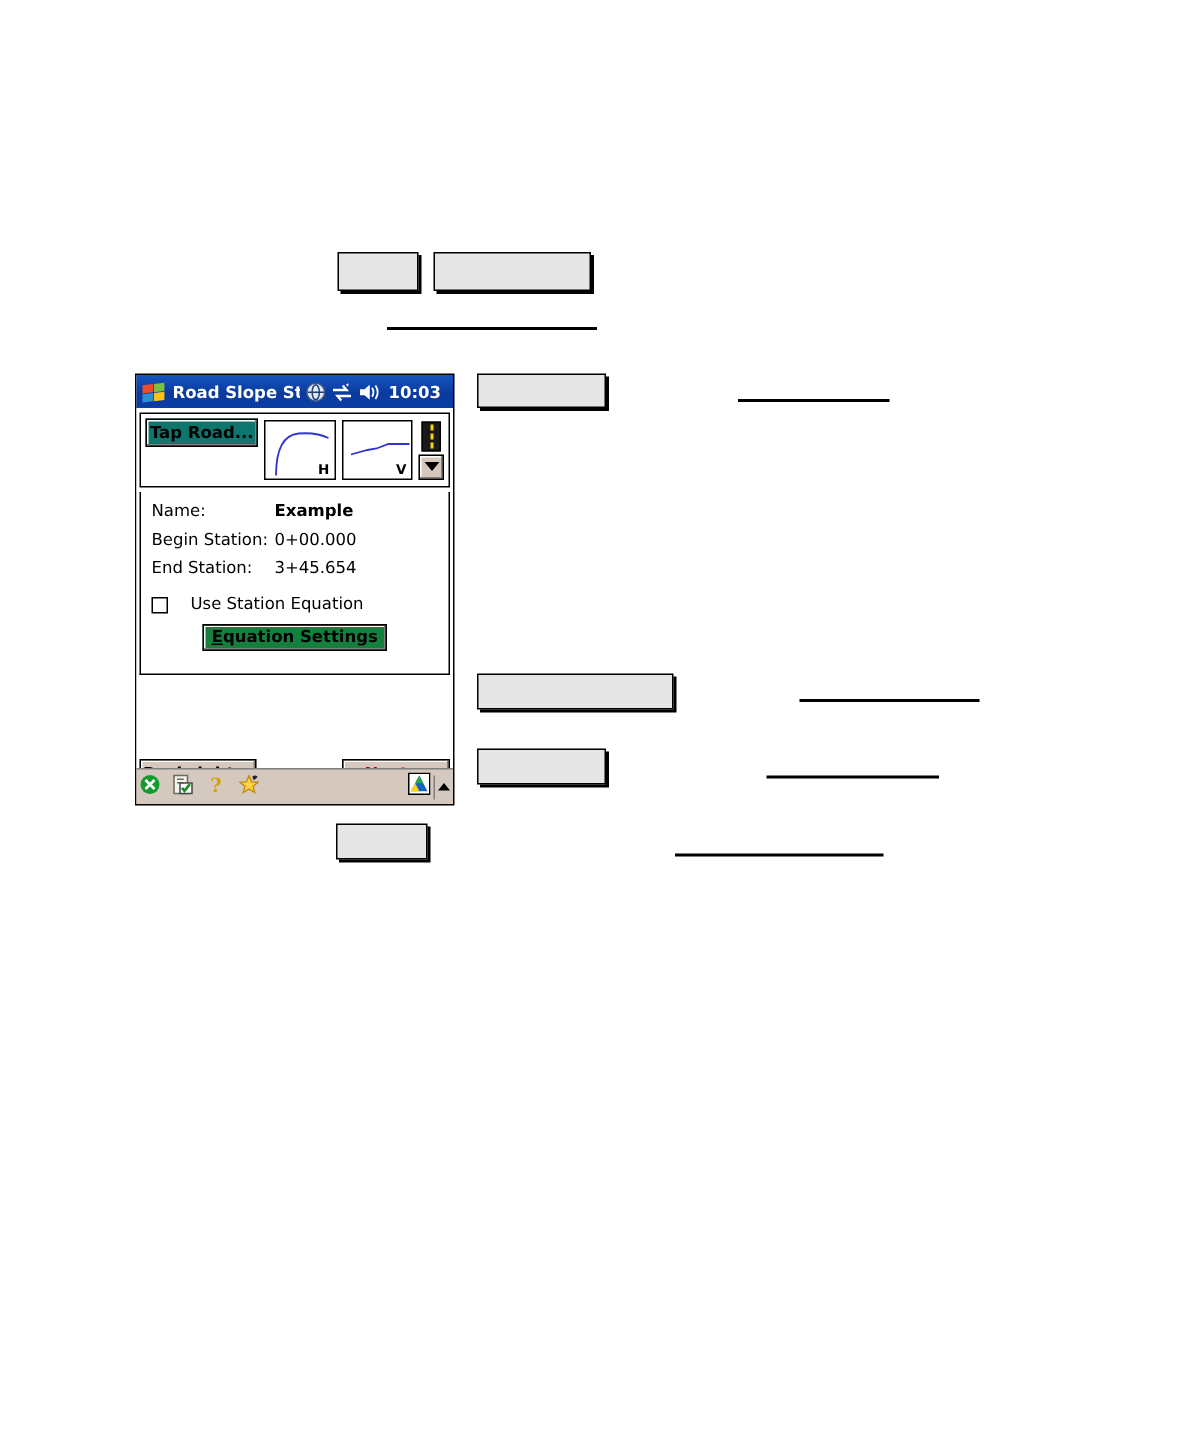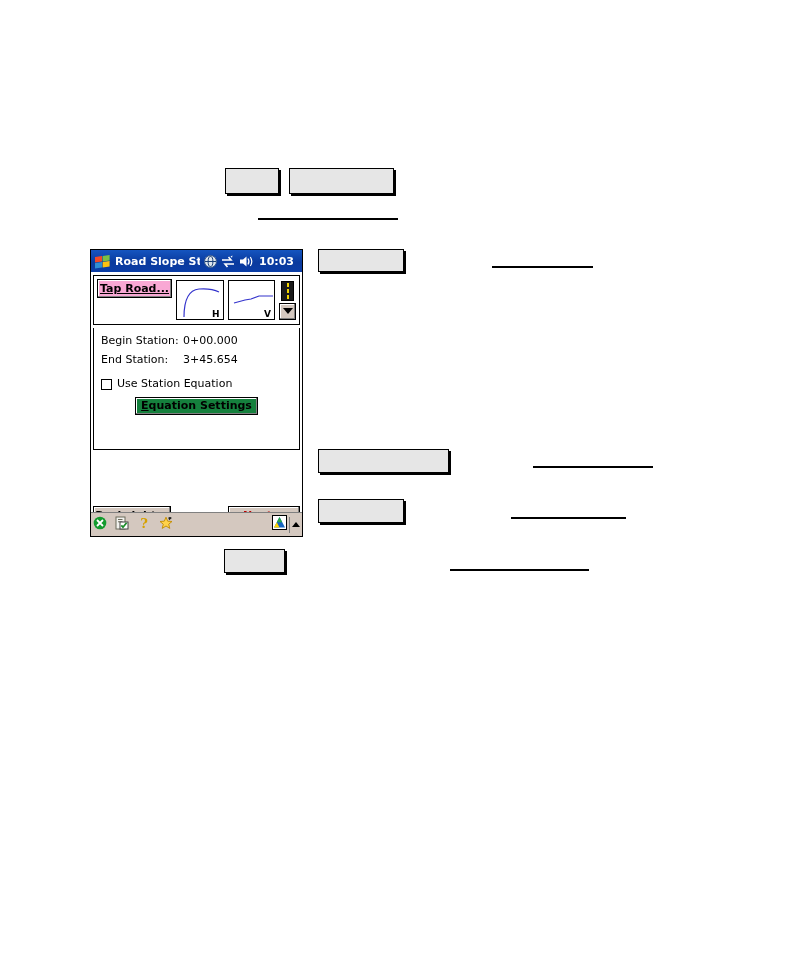--- a/index.html
+++ b/index.html
@@ -98,33 +98,32 @@
     border: 1px solid #000000;
     box-sizing: border-box;
     display: flex;
     align-items: center;
     padding: 3px;
     gap: 4px;
   }
   .tap-road-btn {
     width: 79px;
     height: 19px;
-    background: #f9a8d4;
+    background: #0f766e;
     border: 1px solid #000000;
     box-shadow: inset -1px -1px 0 0 #808080, inset 1px 1px 0 0 #ffffff;
     font-size: 11px;
     font-weight: bold;
     color: #000000;
     display: flex;
     align-items: center;
     justify-content: center;
     align-self: flex-start;
     box-sizing: border-box;
     font-family: "DejaVu Sans", sans-serif;
-    text-decoration: underline;
   }
   .graph-box {
     width: 50px;
     height: 40px;
     border: 1px solid #000000;
     box-sizing: border-box;
     position: relative;
     background: #ffffff;
   }
   .graph-box svg { position:absolute; left:0; top:0; }
@@ -198,21 +197,21 @@
   }
   .flabel { width: 82px; flex: 0 0 auto; }
   .fvalue { flex: 1 1 auto; }
   .fvalue.bold { font-weight: bold; }
 
   .checkrow {
     display: flex;
     align-items: flex-end;
     padding-left: 7px;
     margin-top: 5px;
-    gap: 5px;
+    gap: 15px;
     font-size: 11px;
   }
   .checkbox {
     width: 11px;
     height: 11px;
     border: 1px solid #000000;
     background: #ffffff;
     box-sizing: border-box;
     flex: 0 0 auto;
   }
@@ -390,20 +389,24 @@
           <i style="top:13px;height:4px;"></i>
         </span>
         <span class="dropdown-btn">
           <span class="tri-down"></span>
         </span>
       </div>
     </div>
 
     <div class="fields">
 
+      <div class="frow">
+        <span class="flabel">Name:</span>
+        <span class="fvalue bold">Example</span>
+      </div>
 
       <div class="frow">
         <span class="flabel">Begin Station:</span>
         <span class="fvalue">0+00.000</span>
       </div>
 
       <div class="frow">
         <span class="flabel">End Station:</span>
         <span class="fvalue">3+45.654</span>
       </div>

